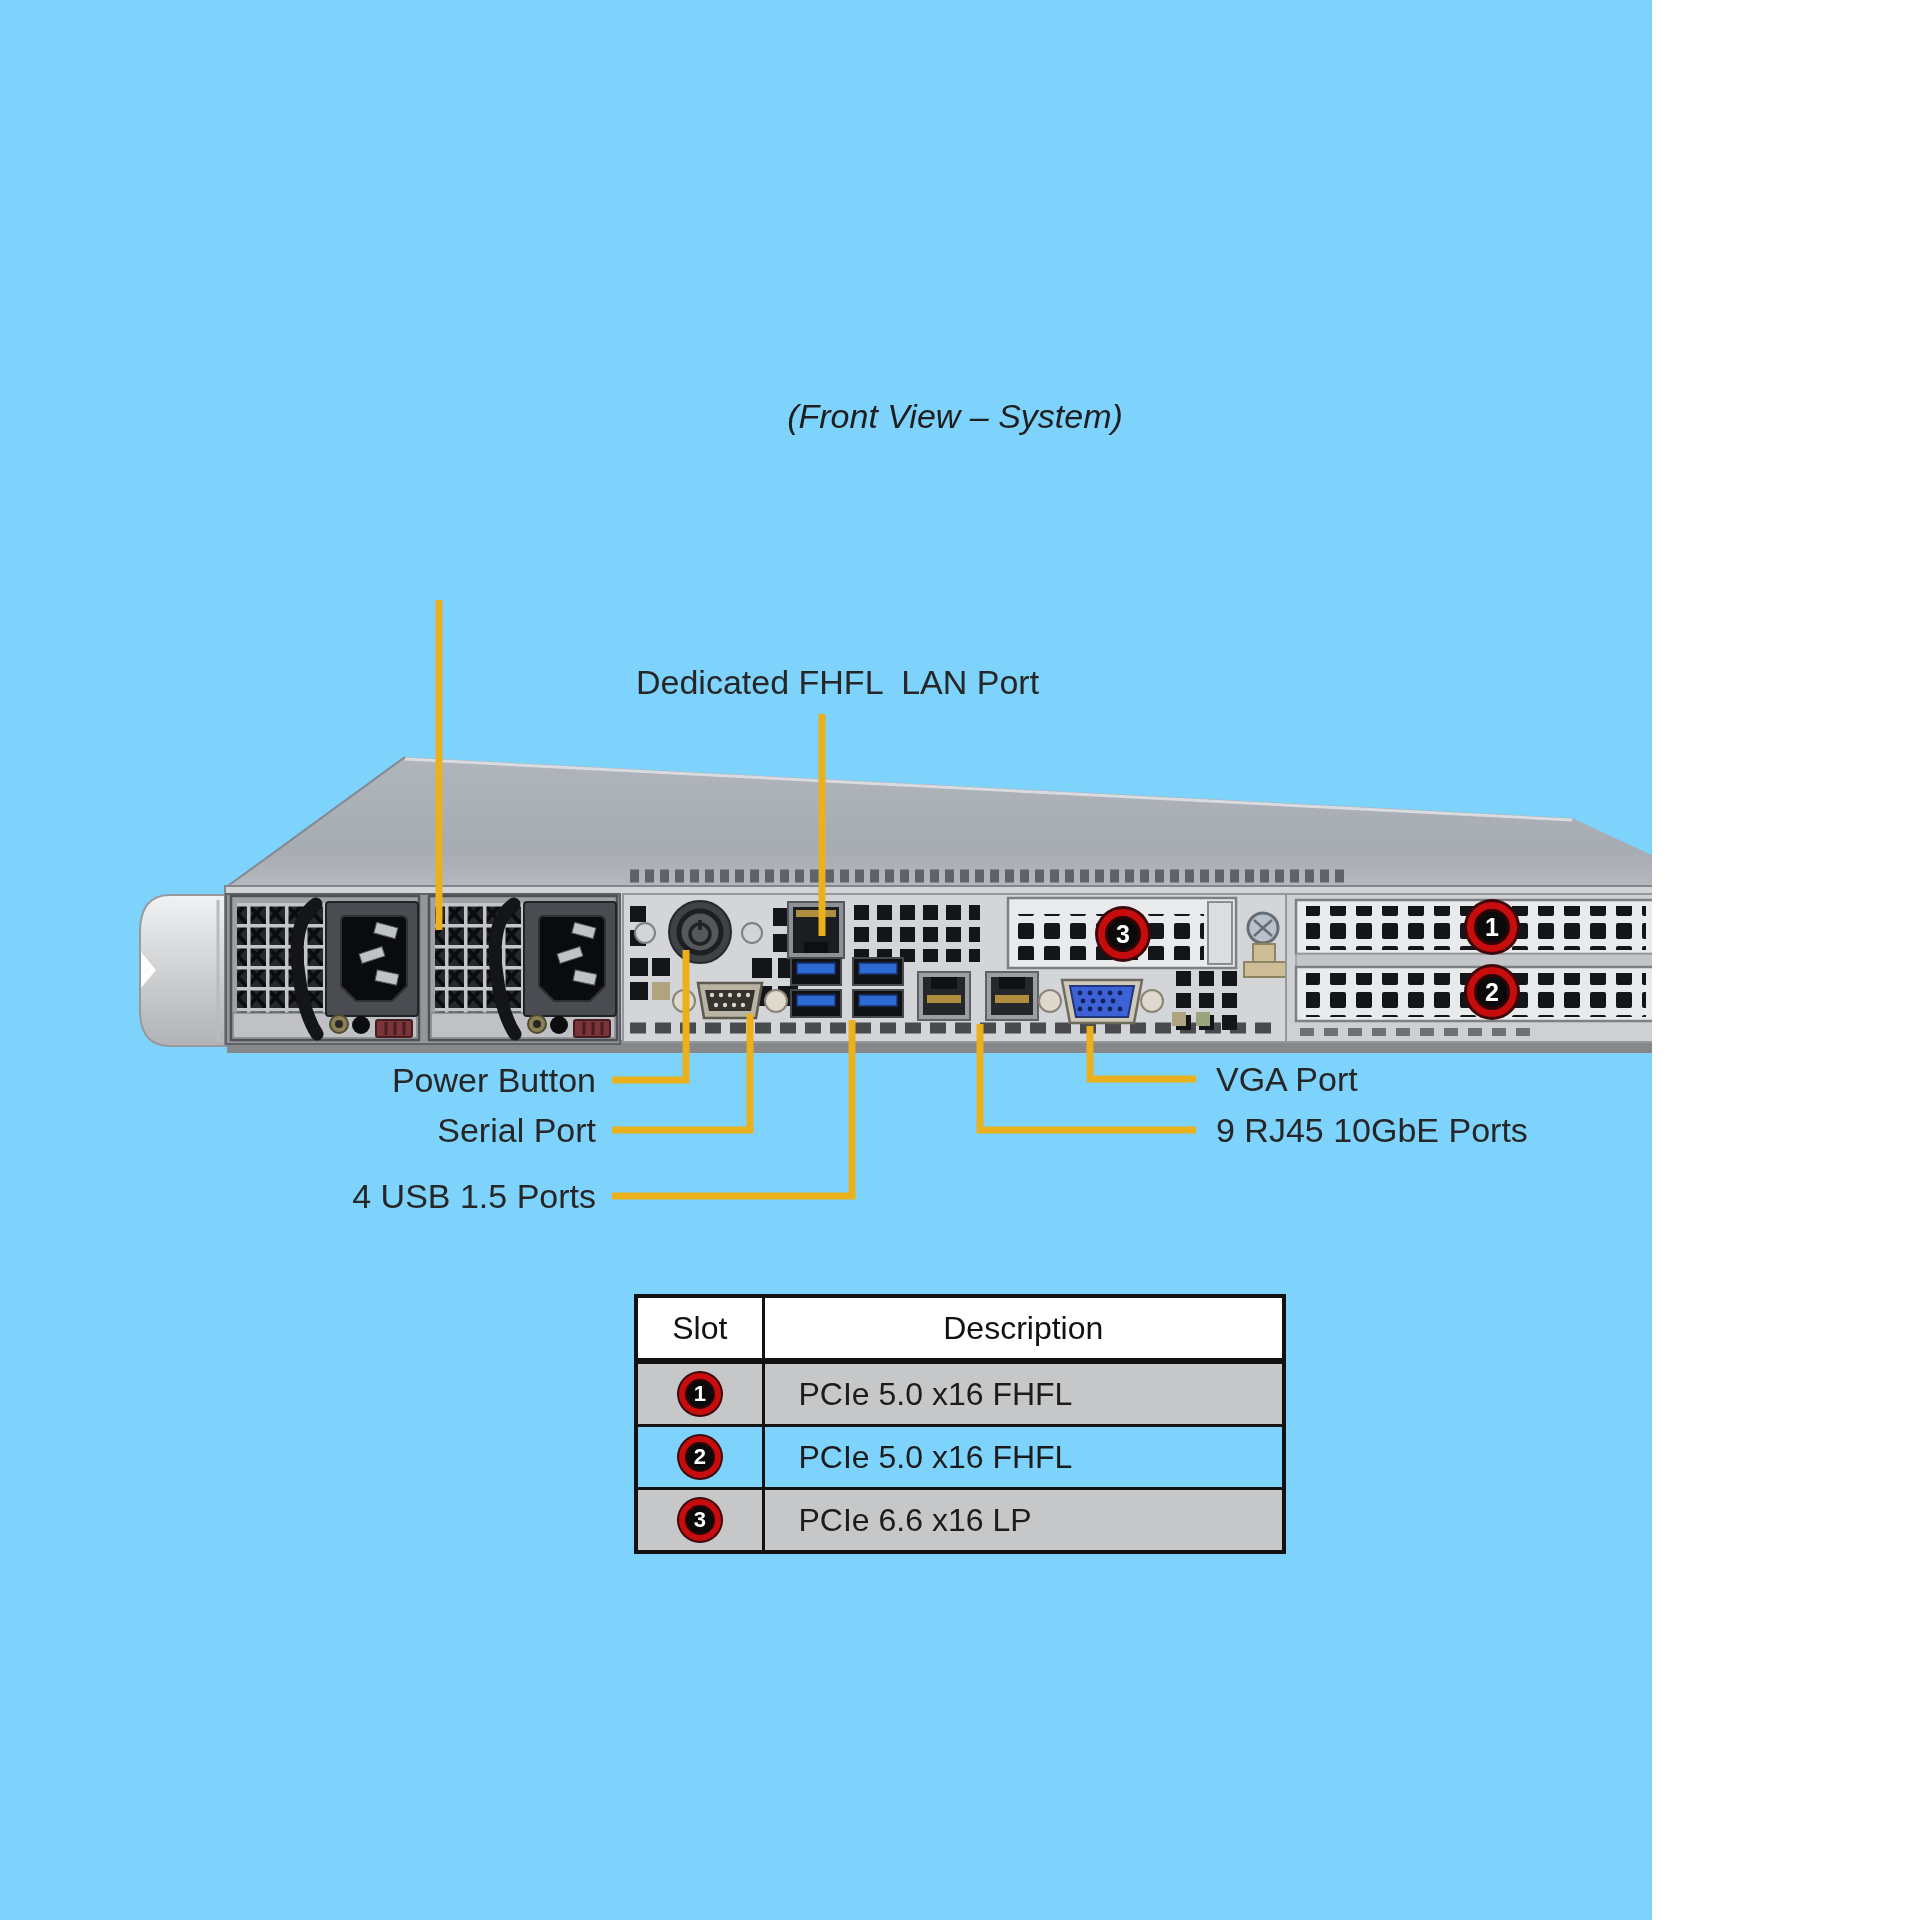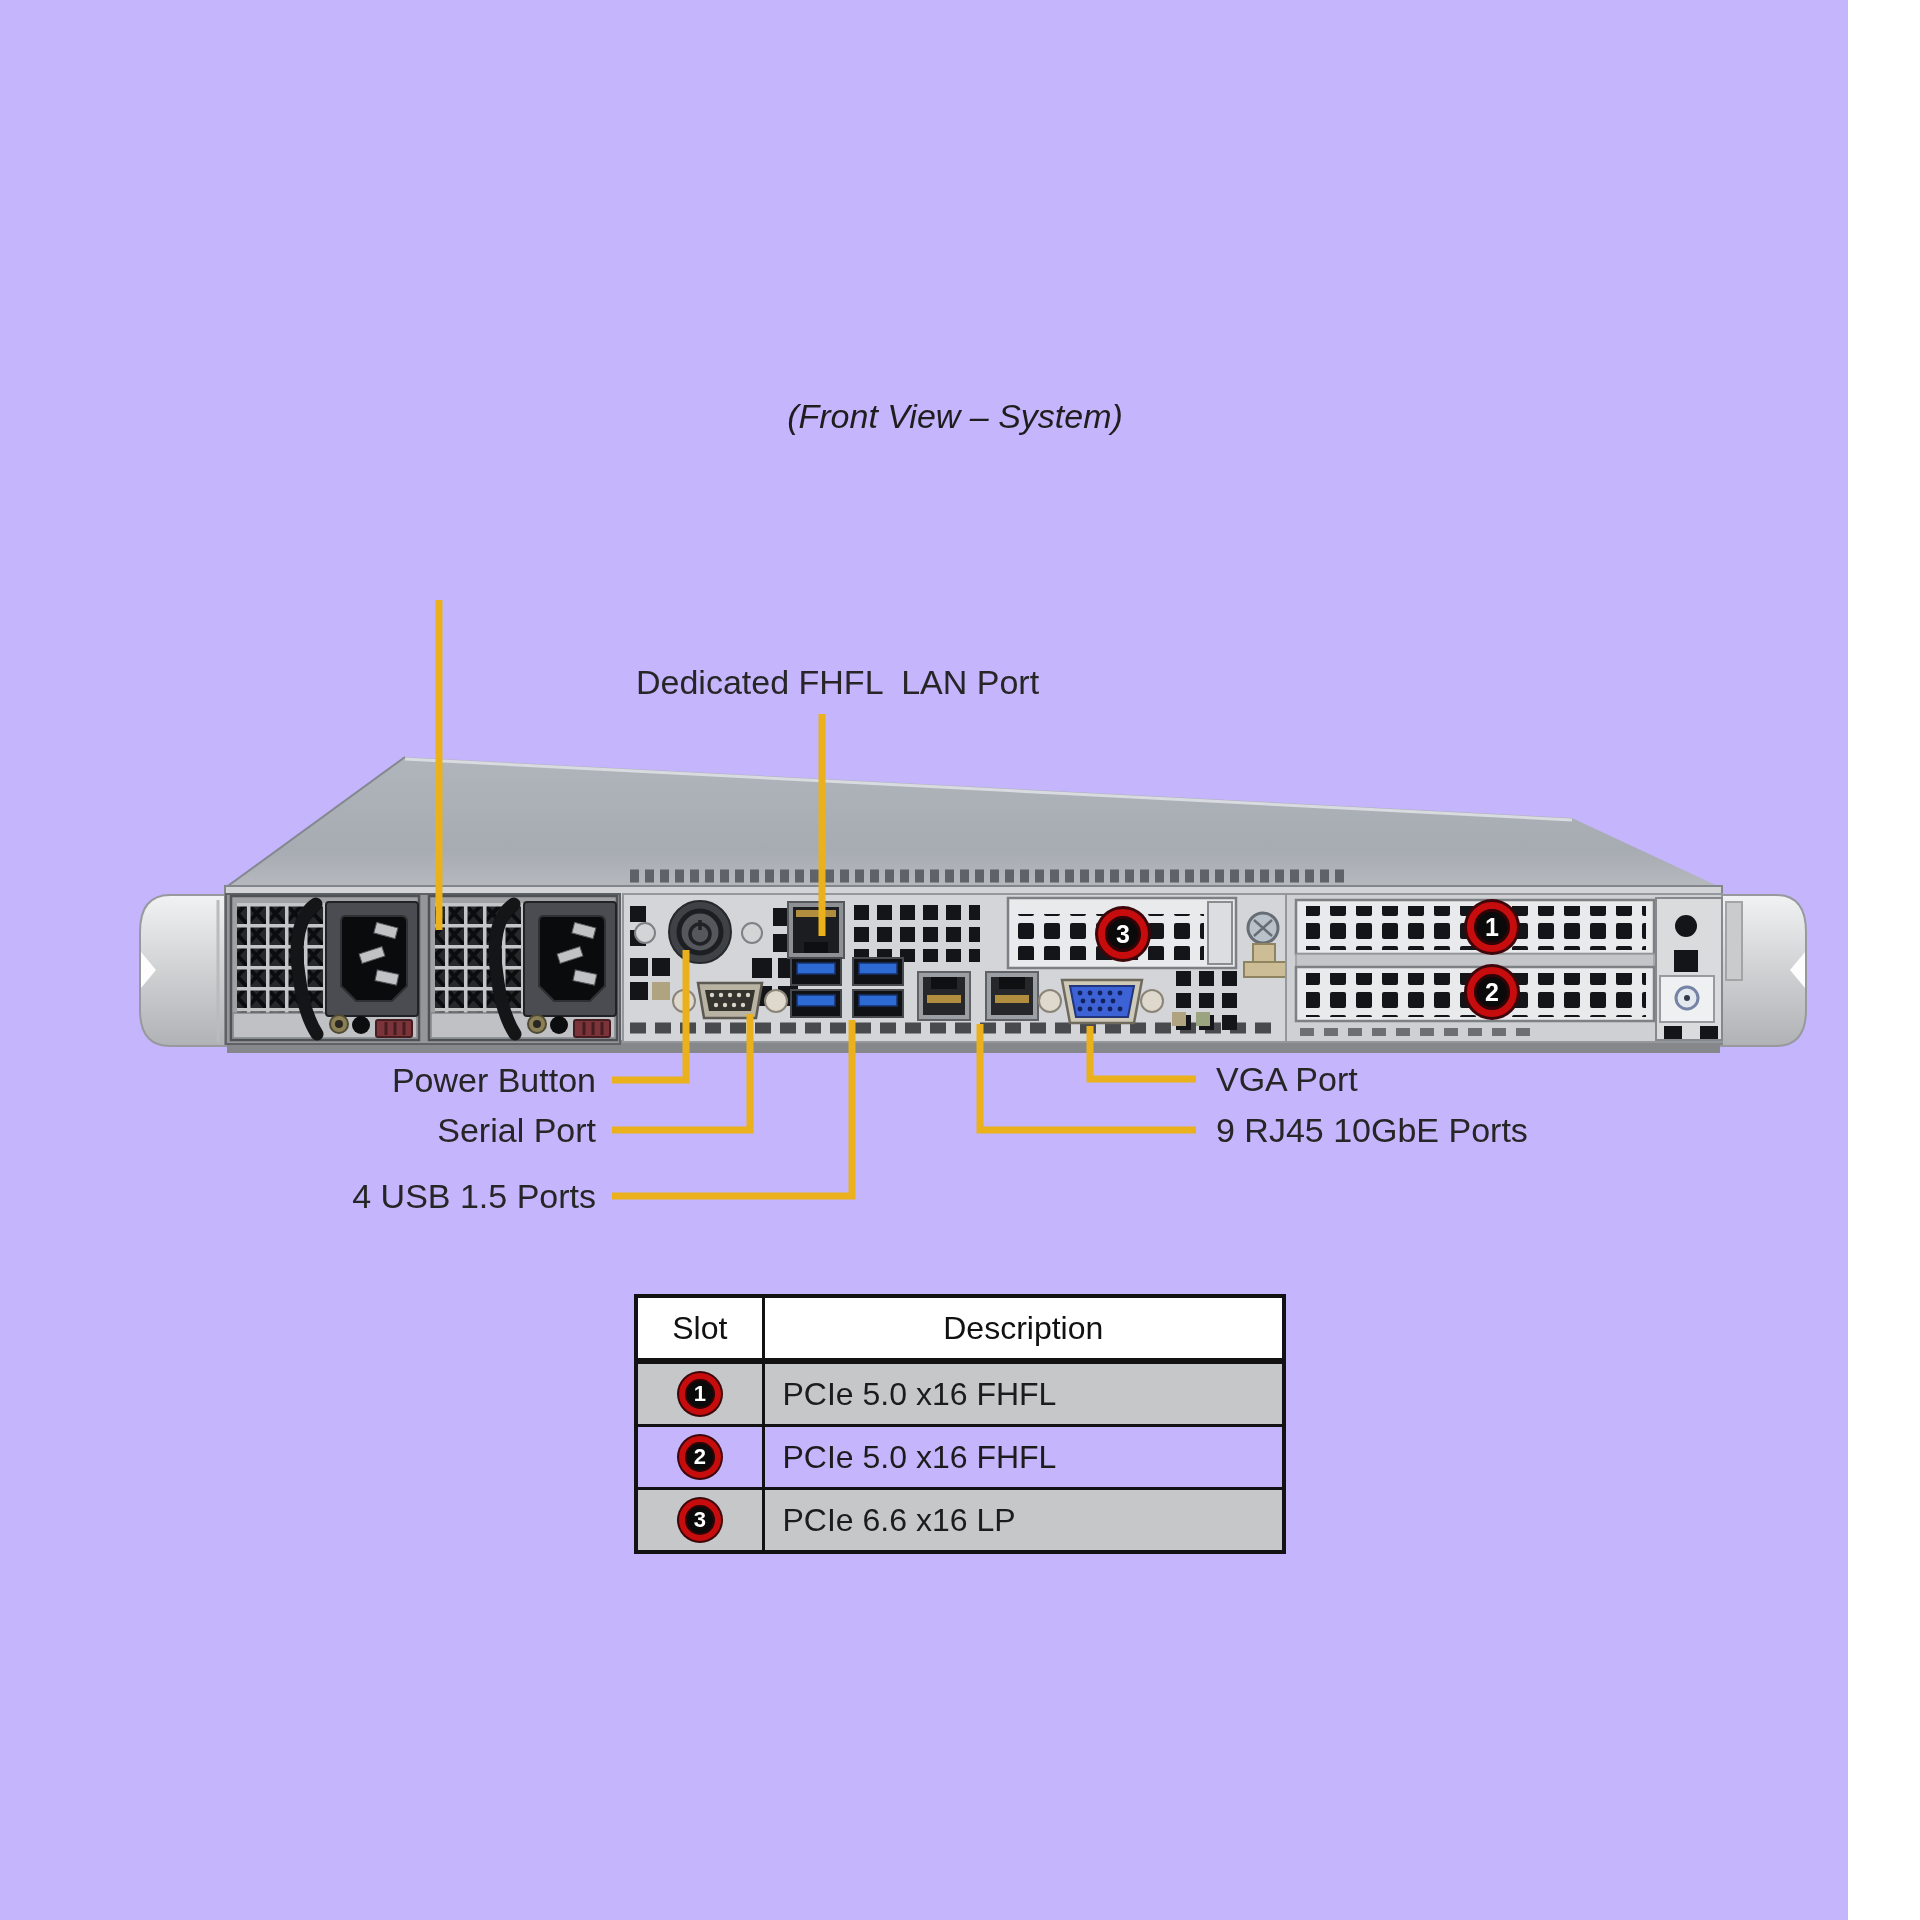--- a/index.html
+++ b/index.html
@@ -2,41 +2,41 @@
 <html style="--callout: #eab11d; --marker-ring: #c60c0c; --row-shade: #c6c7c9;"><head>
 <meta charset="utf-8">
 <style>
   :root{
     --callout:#eab11d;
     --marker-ring:#c60c0c;
     --row-shade:#c6c7c9;
   }
   html,body{margin:0;padding:0;background:#ffffff;}
   body{width:1920px;height:1920px;font-family:"Liberation Sans",sans-serif;}
-  .stage{position:relative;width:1848px;height:1920px;overflow:hidden;background:#c4b5fd;}
+  .stage{position:relative;width:1652px;height:1920px;overflow:hidden;background:#7dd3fc;}
   .stage > svg{position:absolute;left:0;top:0;}
   .label{position:absolute;color:#262626;font-size:34px;line-height:40px;white-space:pre;}
   .label .l2{display:block;}
   .title{font-style:italic;color:#1e1e1e;}
   .t-center{text-align:center;}
   .t-right{text-align:right;}
   .marker{
     position:absolute;box-sizing:content-box;width:36px;height:36px;border-radius:50%;
     background:#0a0a0a;border:7px solid var(--marker-ring);
     box-shadow:0 0 0 3px #3c060a, inset 0 0 0 3px #2e0406;
     color:#fff;display:flex;align-items:center;justify-content:center;
     font-size:25px;font-weight:bold;
   }
   .slot-table-wrap{position:absolute;left:634px;top:1294px;}
   table.slot-table{border-collapse:collapse;table-layout:fixed;width:652px;border:4px solid #121212;}
   .slot-table th,.slot-table td{border:3px solid #121212;overflow:hidden;}
   .slot-table th{height:58px;font-size:32px;font-weight:normal;color:#111;background:#fff;border-bottom:6px solid #121212;}
   .slot-table td{height:58px;font-size:32px;color:#1c1c1c;}
   .slot-table col.c-slot{width:127px;}
-  .slot-table td.desc{padding-left:18px;text-align:left;}
+  .slot-table td.desc{padding-left:34px;text-align:left;}
   .slot-table tr.shade{background:var(--row-shade);}
   .tmarker{
     box-sizing:content-box;width:30px;height:30px;border-radius:50%;margin:0 auto;
     background:#0a0a0a;border:6px solid var(--marker-ring);
     box-shadow:0 0 0 2px #3c060a, inset 0 0 0 2px #2e0406;
     color:#fff;display:flex;align-items:center;justify-content:center;
     font-size:22px;font-weight:bold;
   }
 </style>
 </head>

